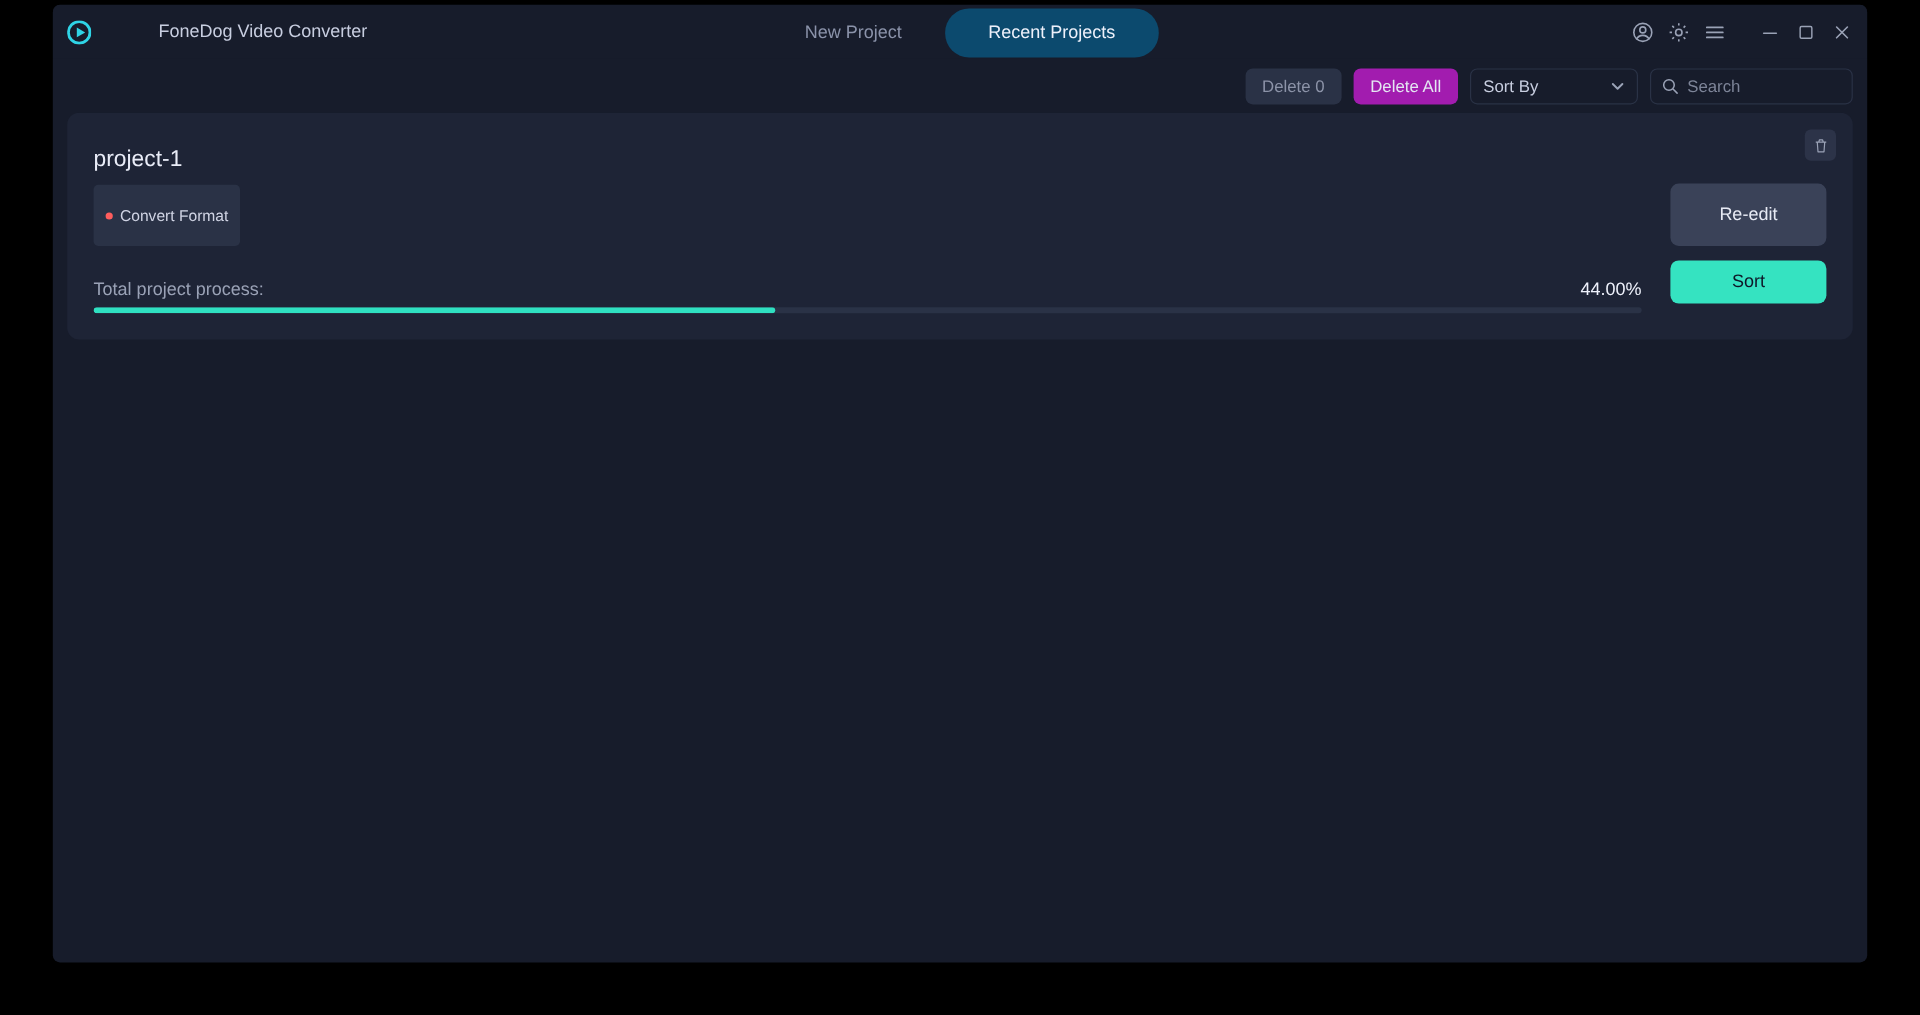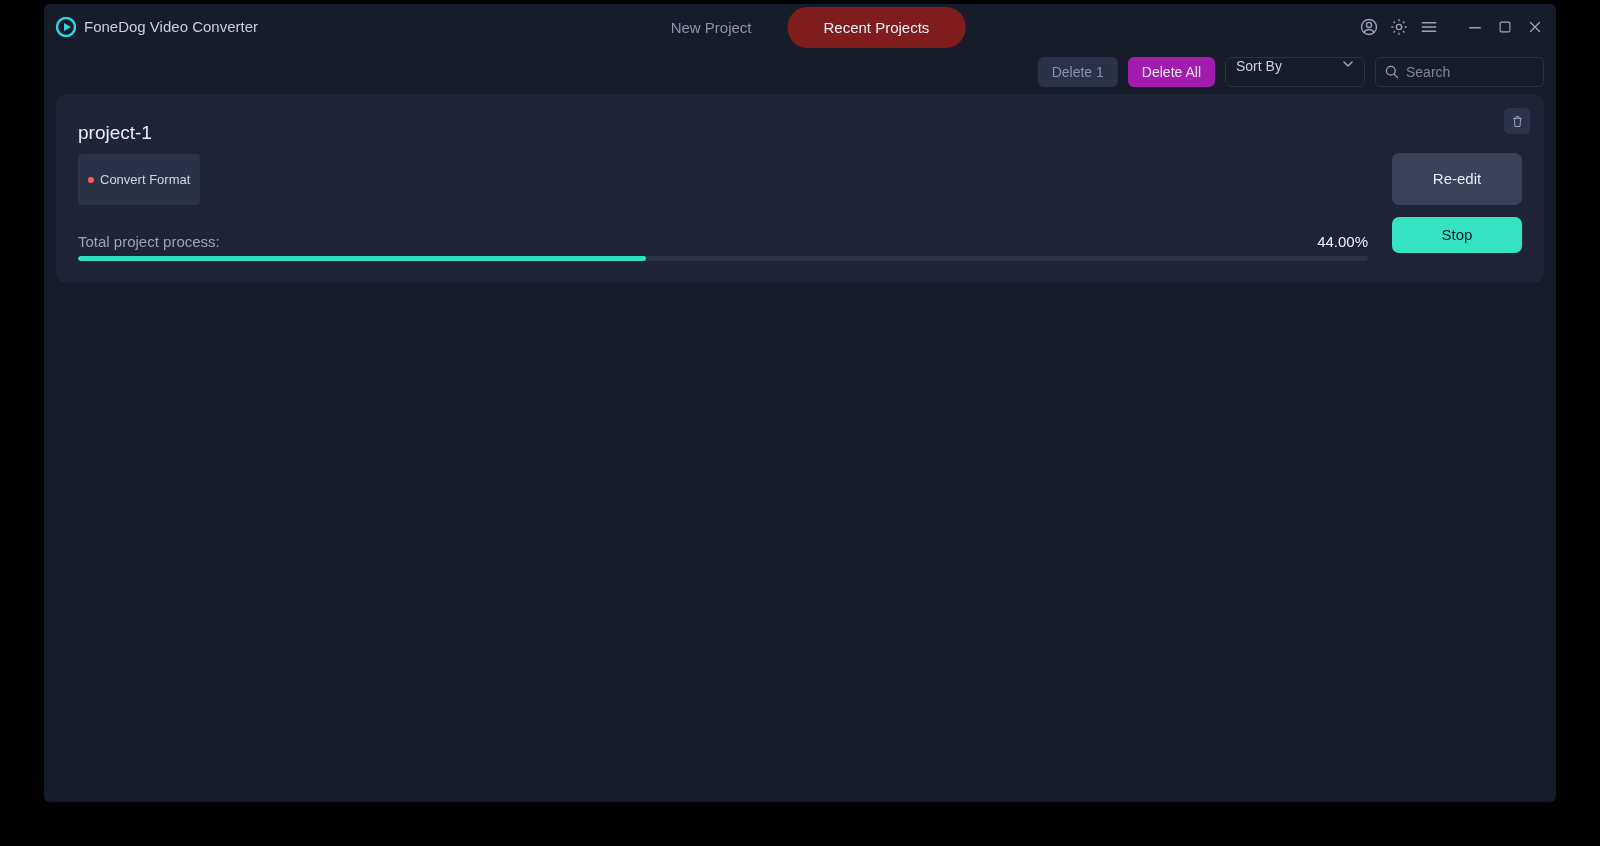--- a/index.html
+++ b/index.html
@@ -34,21 +34,21 @@
     position: relative;
   }
   .brand {
     display: flex;
     align-items: center;
     gap: 8px;
   }
   .brand-logo {
     width: 20px; height: 20px;
   }
-  .brand-text { color: #c8cee0; font-size: 15px; }
+  .brand-text { color: #c8cee0; font-size: 15px; margin-left: 48px; }
 
   .tabs {
     position: absolute;
     left: 50%; top: 3px;
     transform: translateX(-50%);
     display: flex;
     gap: 0;
     background: transparent;
     border-radius: 22px;
   }
@@ -56,21 +56,21 @@
     padding: 0 36px;
     height: 41px;
     display: flex;
     align-items: center;
     border-radius: 20px;
     font-size: 15px;
     cursor: pointer;
   }
   .tab.inactive { color: #8b93aa; }
   .tab.active {
-    background: #7f1d1d;
+    background: #0c4a6e;
     color: #eef1fb;
     justify-content: center;
   }
 
   .win-controls {
     position: absolute;
     right: 10px;
     top: 0;
     height: 45px;
     display: flex;
@@ -112,21 +112,21 @@
   .btn-grey {
     background: #a21caf;
     color: #e4e7f2;
   }
   .sortby {
     height: 30px;
     width: 140px;
     border-radius: 6px;
     background: transparent;
     display: flex;
-    align-items: flex-start;
+    align-items: center;
     justify-content: space-between;
     padding: 0 10px;
     color: #c8cee0;
     font-size: 14px;
     cursor: pointer;
     border: 1px solid #2a3246;
   }
   .searchbox {
     height: 30px;
     width: 169px;
@@ -367,21 +367,21 @@
       <span class="win-ico">
         <svg viewBox="0 0 24 24" width="18" height="18">
             <path d="M6 6l12 12M18 6 6 18" stroke="#9aa2b6" stroke-width="1.8" stroke-linecap="round"></path>
           </svg>
       </span>
     </div>
   </div>
 
   <div class="toolbar">
     <button class="btn btn-grey-dark">
-      <span>Delete 1</span>
+      <span>Delete 0</span>
     </button>
     <button class="btn btn-grey">
       <span>Delete All</span>
     </button>
     <div class="sortby">
       <span>Sort By</span>
       <span>
         <svg viewBox="0 0 12 12" width="12" height="12">
             <path d="M2 4l4 4 4-4" fill="none" stroke="#9aa2b6" stroke-width="1.6" stroke-linecap="round" stroke-linejoin="round"></path>
           </svg>
@@ -428,20 +428,20 @@
             </div>
           </div>
         </div>
       </div>
 
       <div class="card-actions">
         <div class="btn-reedit">
           <span interactable="false">Re-edit</span>
         </div>
         <div class="btn-stop">
-          <span>Stop</span>
+          <span>Sort</span>
         </div>
       </div>
 
     </div>
   </div>
 
 </div>
 
 </body></html>

